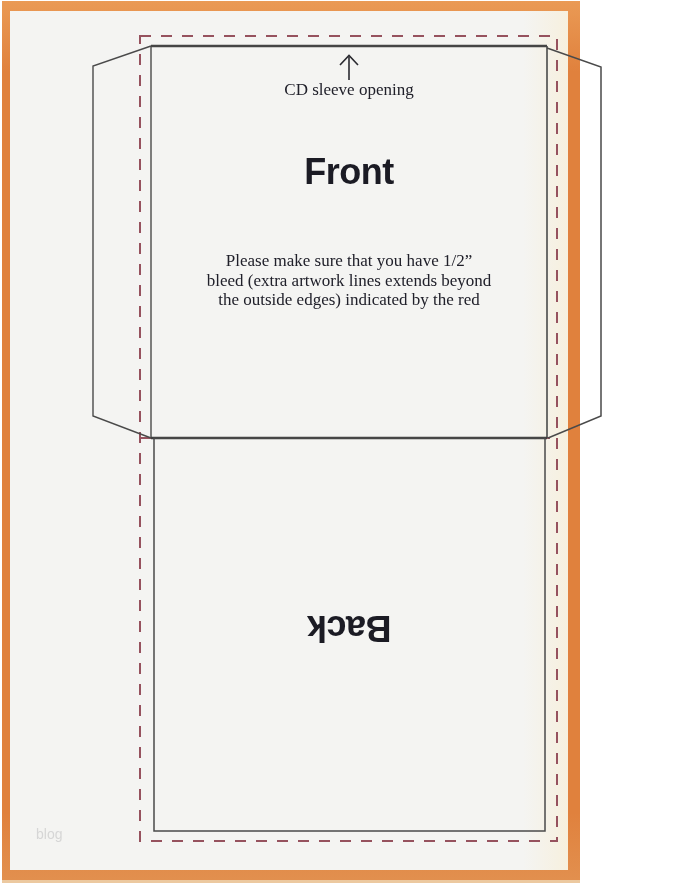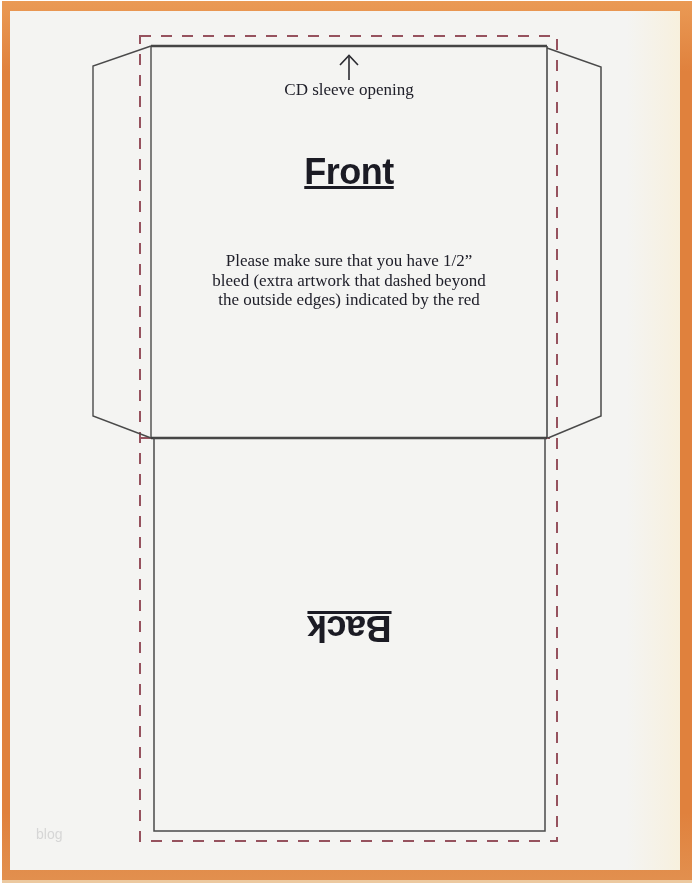--- a/index.html
+++ b/index.html
@@ -3,21 +3,21 @@
 <meta charset="utf-8">
 <style>
   html,body{margin:0;padding:0;}
   body{
     width:692px;height:883px;
     background:#ffffff;
     font-family:"Liberation Serif", serif;
     overflow:hidden;
     position:relative;
   }
-  .canvas{position:absolute;left:0;top:0;width:692px;height:883px;}
+  .canvas{position:absolute;left:0;top:0;width:580px;height:883px;}
 
   
   .frame{
     position:absolute;left:2px;top:1px;right:0;bottom:0;
     background:linear-gradient(180deg,#ea9a55 0%,#e0813d 8%,#e0813d 92%,#e2904f 100%);
   }
   .frame-bottom-fade{
     position:absolute;left:0;right:0;bottom:0;height:3px;
     background:#ecc9a0;
   }
@@ -31,21 +31,20 @@
 
   .txt{position:absolute;text-align:center;color:#20202a;}
   .opening-label{
     left:151px;top:80px;width:396px;
     font-size:17px;
   }
   .panel-title{
     font-family:"Liberation Sans", sans-serif;
     font-weight:700;font-size:36px;color:#1b1b24;
     letter-spacing:-0.5px;
-    text-decoration:underline;
   }
   .front-title{left:151px;top:151px;width:396px;}
   .back-title{left:154px;top:607px;width:391px;transform:rotate(180deg);}
   .bleed-note{
     left:161px;top:251px;width:376px;
     font-size:17px;line-height:19.5px;
   }
   .watermark{
     position:absolute;left:36px;top:826px;
     font-family:"Liberation Sans", sans-serif;
@@ -84,21 +83,21 @@
       <path d="M340 65 L349 55.5 L358 65"></path>
     </g>
   </svg>
 
   <div class="txt opening-label">CD sleeve opening</div>
 
   <div class="txt panel-title front-title">Front</div>
 
   <div class="txt bleed-note">
     <div>Please make sure that you have 1/2”</div>
-    <div>bleed (extra artwork that dashed beyond</div>
+    <div>bleed (extra artwork lines extends beyond</div>
     <div>the outside edges) indicated by the red</div>
   </div>
 
   <div class="txt panel-title back-title">Back</div>
 
   <div class="watermark">blog</div>
 
 </div>
 
 </body></html>

